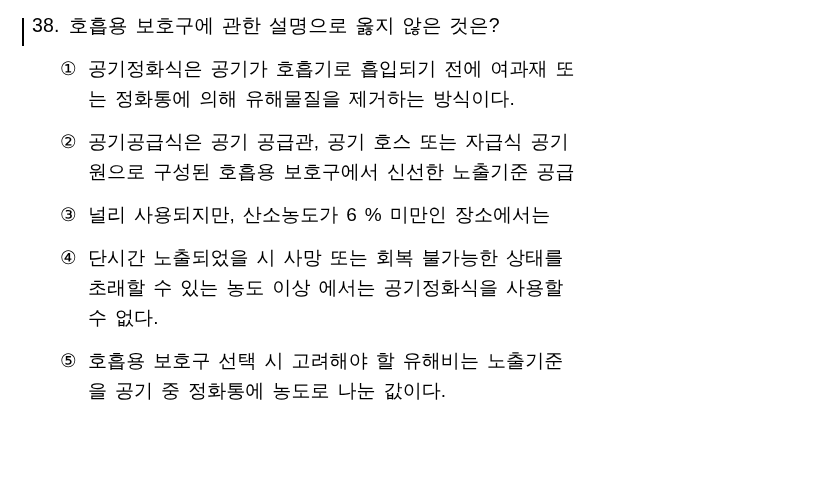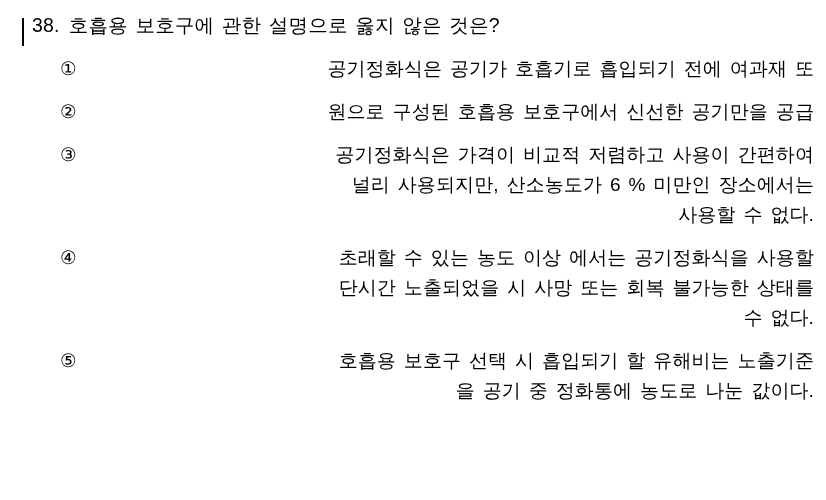--- a/index.html
+++ b/index.html
@@ -65,21 +65,20 @@
     width: 28px;
     font-size: 18.5px;
     line-height: 30px;
     text-align: left;
   }
   .choice-body {
     flex: 1 1 auto;
     font-size: 19px;
     line-height: 30px;
     letter-spacing: 0.1px;
-    text-align: right;
   }
   .choice-body .ln {
     display: block;
     white-space: nowrap;
     word-spacing: 2.5px;
   }
 </style>
 </head>
 <body>
 
@@ -92,50 +91,50 @@
       <span class="q-text">호흡용 보호구에 관한 설명으로 옳지 않은 것은?</span>
     </div>
   </div>
 
   <div class="choices">
 
     <div class="choice">
       <div class="choice-marker">①</div>
       <div class="choice-body">
         <span class="ln">공기정화식은 공기가 호흡기로 흡입되기 전에 여과재 또</span>
+        <span class="ln">는 정화통에 의해 유해물질을 제거하는 방식이다.</span>
       </div>
     </div>
 
     <div class="choice">
       <div class="choice-marker">②</div>
       <div class="choice-body">
-        <span class="ln">원으로 구성된 호흡용 보호구에서 신선한 공기만을 공급</span>
+        <span class="ln">공기공급식은 공기 공급관, 공기 호스 또는 자급식 공기</span>
+        <span class="ln">원으로 구성된 호흡용 보호구에서 신선한 노출기준 공급</span>
       </div>
     </div>
 
     <div class="choice">
       <div class="choice-marker">③</div>
       <div class="choice-body">
-        <span class="ln">공기정화식은 가격이 비교적 저렴하고 사용이 간편하여</span>
         <span class="ln">널리 사용되지만, 산소농도가 6 % 미만인 장소에서는</span>
-        <span class="ln">사용할 수 없다.</span>
       </div>
     </div>
 
     <div class="choice">
       <div class="choice-marker">④</div>
       <div class="choice-body">
+        <span class="ln">단시간 노출되었을 시 사망 또는 회복 불가능한 상태를</span>
         <span class="ln">초래할 수 있는 농도 이상 에서는 공기정화식을 사용할</span>
-        <span class="ln">단시간 노출되었을 시 사망 또는 회복 불가능한 상태를</span>
         <span class="ln">수 없다.</span>
       </div>
     </div>
 
     <div class="choice">
       <div class="choice-marker">⑤</div>
       <div class="choice-body">
-        <span class="ln">호흡용 보호구 선택 시 흡입되기 할 유해비는 노출기준</span>
+        <span class="ln">호흡용 보호구 선택 시 고려해야 할 유해비는 노출기준</span>
         <span class="ln">을 공기 중 정화통에 농도로 나눈 값이다.</span>
       </div>
     </div>
 
   </div>
 </div>
 
 </body></html>

